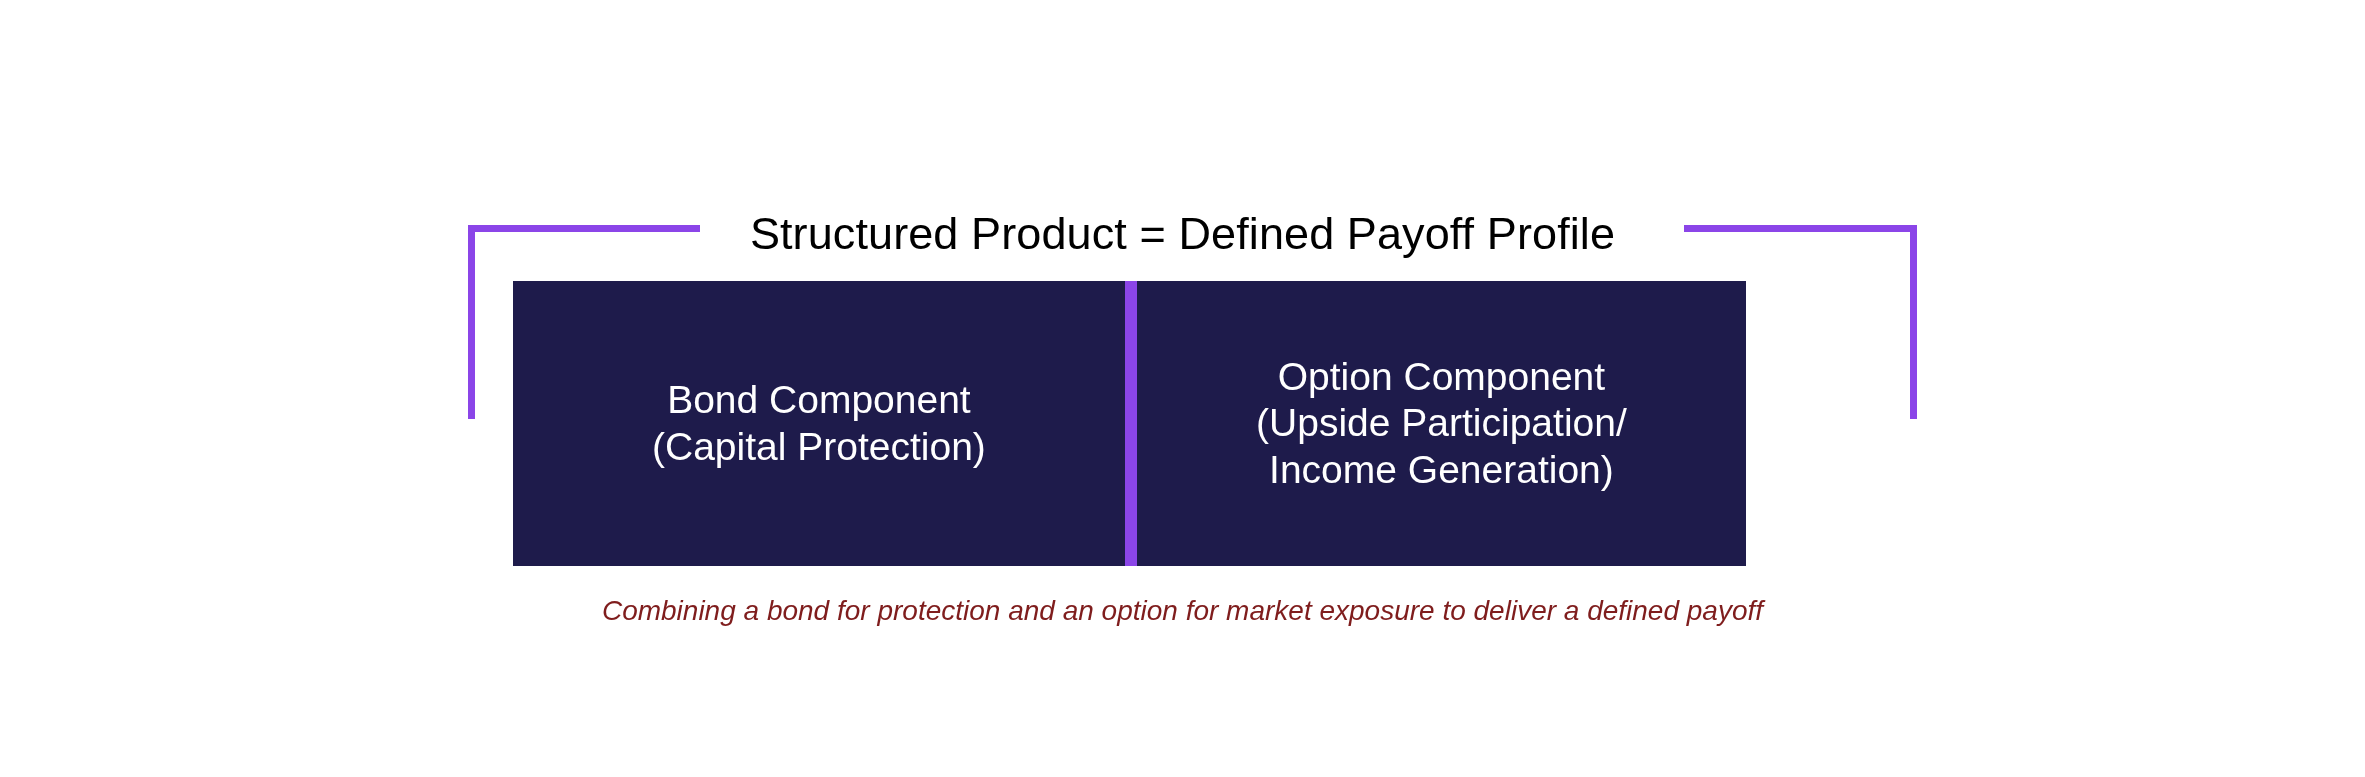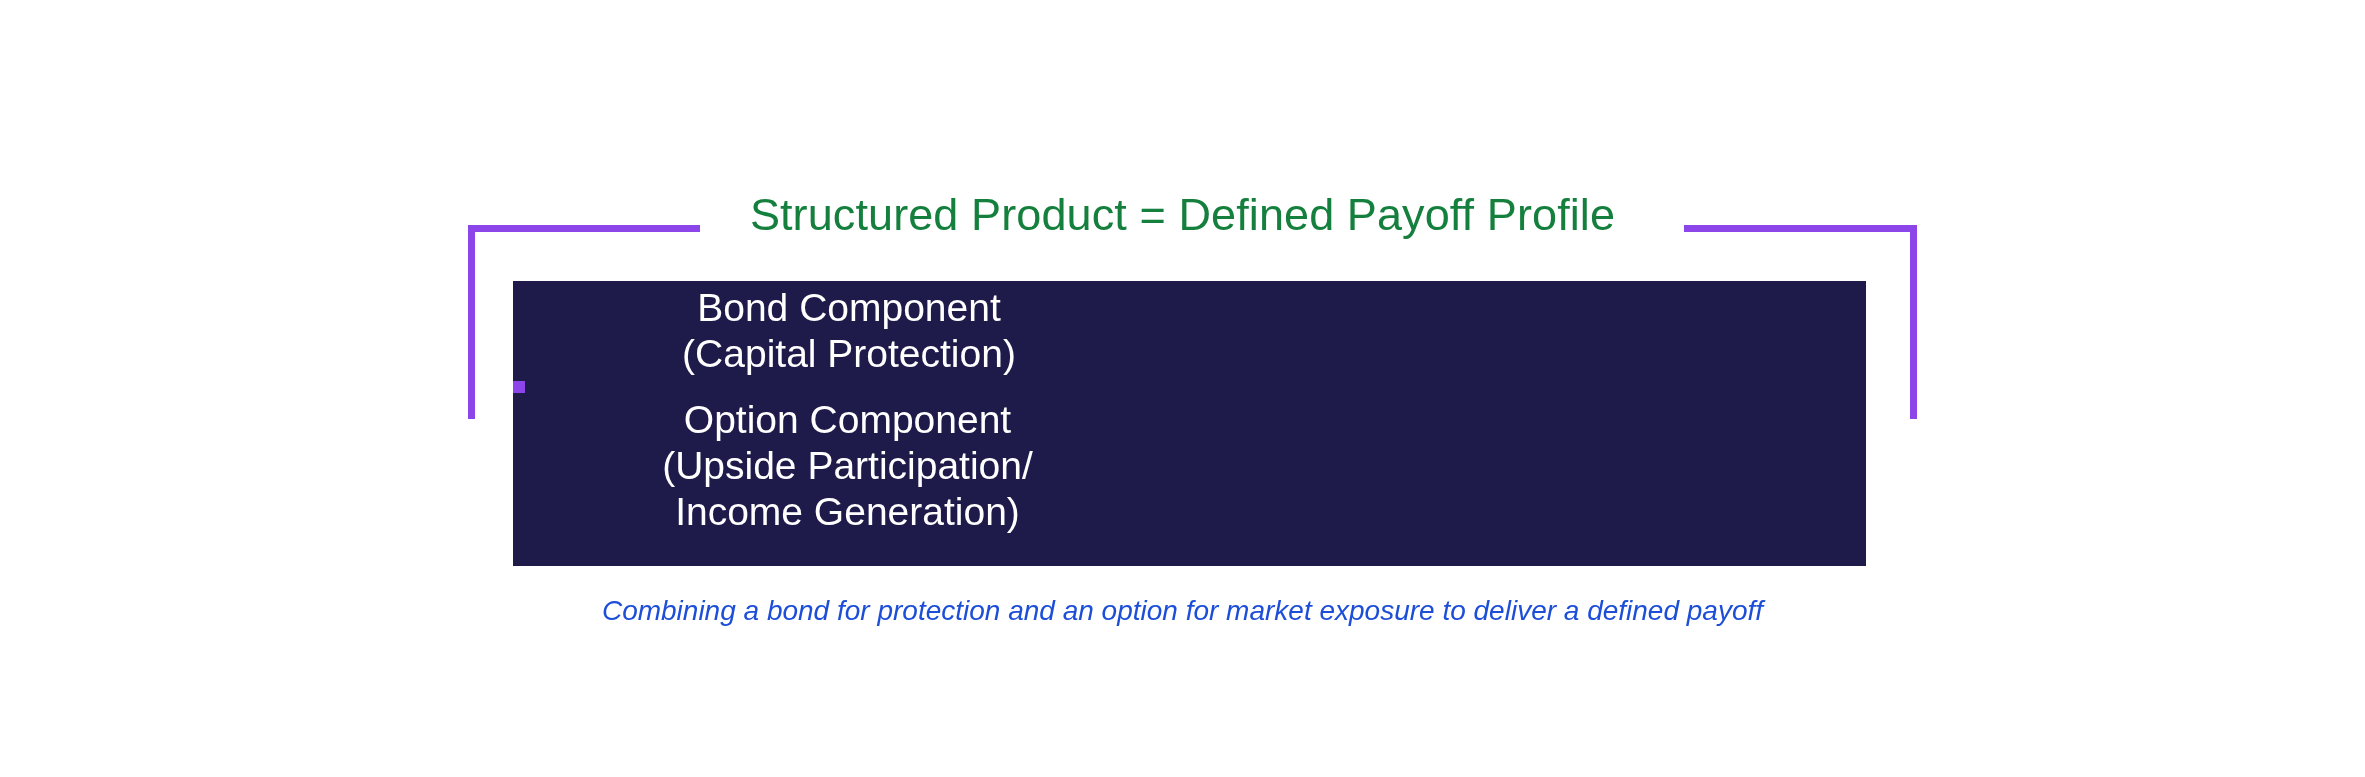--- a/index.html
+++ b/index.html
@@ -40,40 +40,40 @@
     height: 194px;
   }
   .bracket-stem-left  { left: 468px;  }
   .bracket-stem-right { left: 1910px; }
 
   
   .diagram-title {
     position: absolute;
     left: 0;
     right: 0;
-    top: 192px;
+    top: 211px;
     text-align: center;
-    color: #15803d;
+    color: #000000;
     font-size: 45px;
     font-weight: 400;
     letter-spacing: 0.1px;
     line-height: 1.0;
     white-space: nowrap;
   }
 
   
   .composite-box {
     position: absolute;
     left: 513px;
     top: 281px;
-    width: 1353px;
+    width: 1233px;
     height: 285px;
     background: #1e1b4b;
     display: flex;
-    flex-direction: column;
+    flex-direction: row;
     align-items: stretch;
   }
 
   .component-cell {
     display: flex;
     align-items: center;
     justify-content: center;
     text-align: center;
     color: #ffffff;
     font-size: 39px;
@@ -95,21 +95,21 @@
     flex: 0 0 12px;
   }
 
   
   .diagram-caption {
     position: absolute;
     left: 0;
     right: 0;
     top: 594px;
     text-align: center;
-    color: #1d4ed8;
+    color: #7f1d1d;
     font-style: italic;
     font-size: 28px;
     font-weight: 400;
     line-height: 1.2;
     white-space: nowrap;
   }
 </style>
 </head>
 <body>
 

